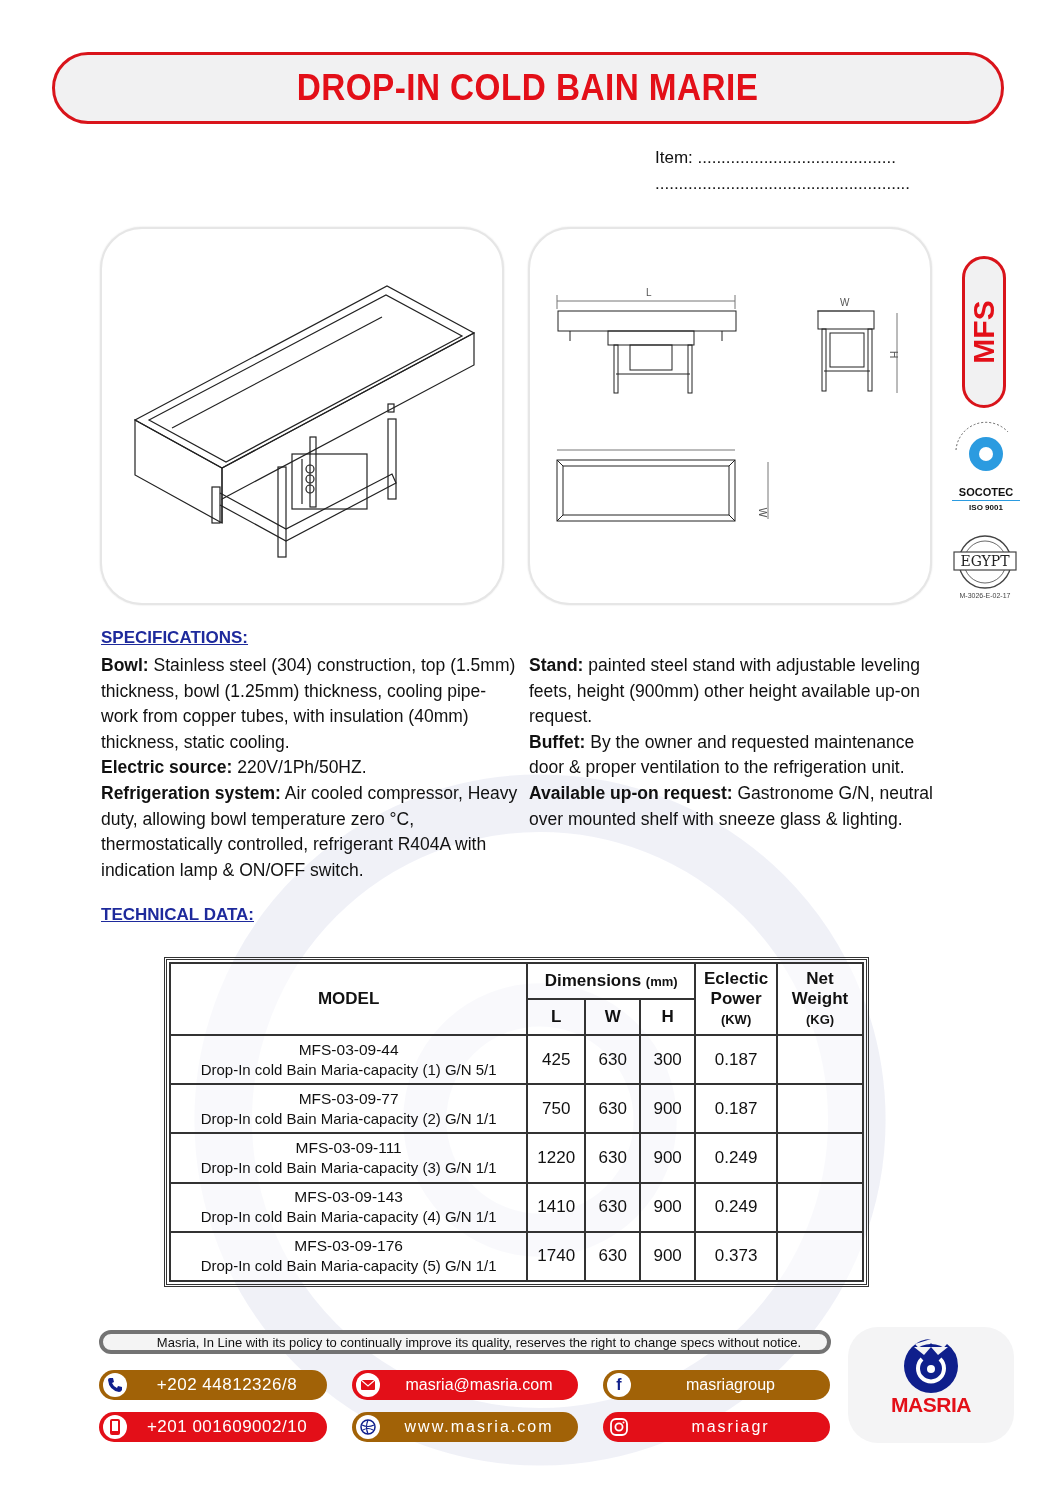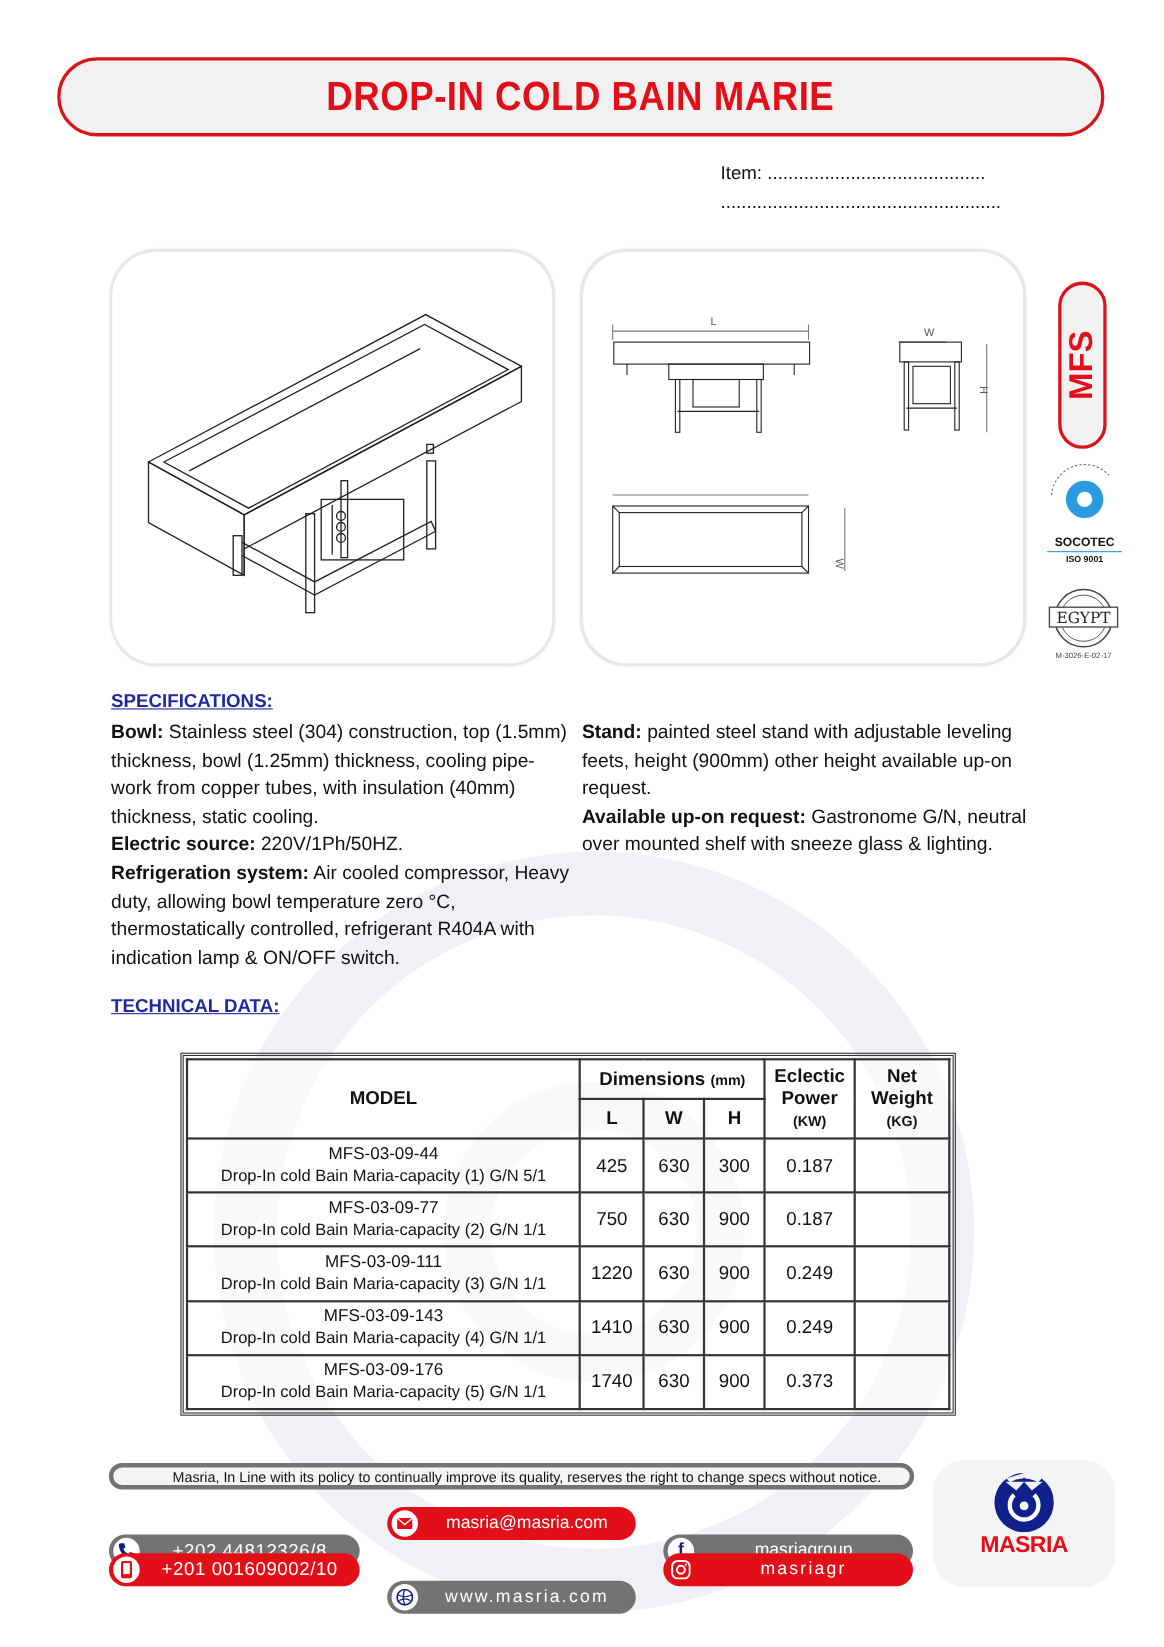--- a/index.html
+++ b/index.html
@@ -61,21 +61,21 @@
 
   
   .disclaimer { left:99px; top:1330px; width:732px; height:24px; border:4px solid #737373;
     border-radius:12px; background:#f4f4f4; box-sizing:border-box; font-size:13px;
     display:flex; align-items:center; justify-content:center; white-space:nowrap;padding-left:28px; }
   .pill { height:30px; border-radius:15px; display:flex; align-items:center; color:#fff;
     box-sizing:border-box; font-size:16px; white-space:nowrap; }
   .pill .ico { width:24px; height:24px; border-radius:50%; background:#fff; margin-left:4px;
     display:flex; align-items:center; justify-content:center; flex:none; }
   .pill .txt { flex:1; text-align:center; }
-  .blue { background:#737373;margin-top:25px; }
+  .blue { background:#a16207; }
   .red { background:#e30f18; }
   .p1 { left:99px; top:1370px; width:228px; }
   .p2 { left:352px; top:1370px; width:226px; }
   .p3 { left:603px; top:1370px; width:227px; }
   .p4 { left:99px; top:1412px; width:228px; }
   .p5 { left:352px; top:1412px; width:226px; }
   .p6 { left:603px; top:1412px; width:227px; }
   .p1 .txt, .p4 .txt { font-size:17px; letter-spacing:0.5px; }
   .p5 .txt, .p6 .txt { letter-spacing:2px; }
 
@@ -193,20 +193,21 @@
 <div class="abs section-title spec-title">SPECIFICATIONS:</div>
 
 <div class="abs spec-col spec-left">
   <p class="spec-para"><b>Bowl:</b><span> Stainless steel (304) construction, top (1.5mm) thickness, bowl (1.25mm) thickness, cooling pipe-work from copper tubes, with insulation (40mm) thickness, static cooling.</span></p>
   <p class="spec-para"><b>Electric source:</b><span> 220V/1Ph/50HZ.</span></p>
   <p class="spec-para"><b>Refrigeration system:</b><span> Air cooled compressor, Heavy duty, allowing bowl temperature zero °C, thermostatically controlled, refrigerant R404A with indication lamp &amp; ON/OFF switch.</span></p>
 </div>
 
 <div class="abs spec-col spec-right">
   <p class="spec-para"><b>Stand:</b><span> painted steel stand with adjustable leveling feets, height (900mm) other height available up-on request.</span></p>
+  <p class="spec-para"><b>Buffet:</b><span> By the owner and requested maintenance door &amp; proper ventilation to the refrigeration unit.</span></p>
   <p class="spec-para"><b>Available up-on request:</b><span> Gastronome G/N, neutral over mounted shelf with sneeze glass &amp; lighting.</span></p>
 </div>
 
 <div class="abs section-title tech-title">TECHNICAL DATA:</div>
 
 <div class="abs table-wrap">
   <table class="tech">
     <colgroup>
       <col style="width:358px">
         <col style="width:58px">

